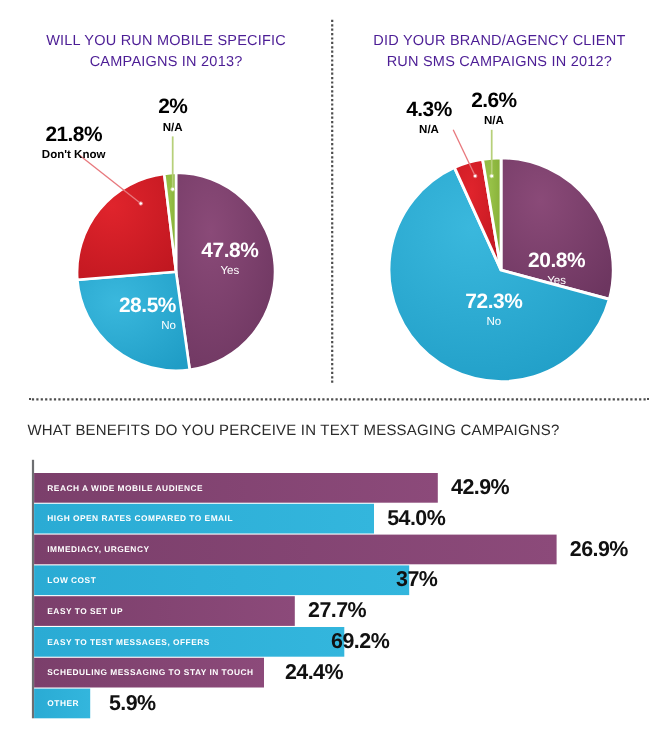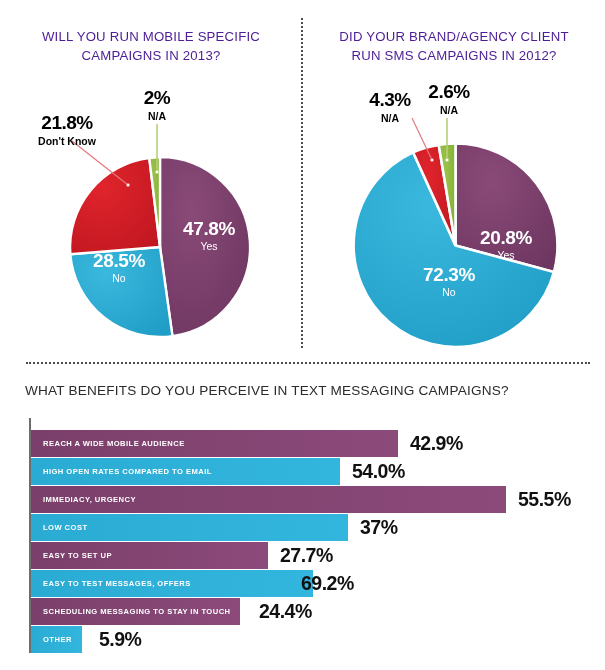--- a/index.html
+++ b/index.html
@@ -178,21 +178,21 @@
 
     <path d="M 100 100 L 10.32 107.32 A 90 90 0 0 1 89.30 11.14 Z" fill="url(#g1r)" stroke="#ffffff" stroke-width="2.4"></path>
 
     <path d="M 100 100 L 89.30 11.14 A 90 90 0 0 1 100 10 Z" fill="url(#g1g)" stroke="#ffffff" stroke-width="2.4"></path>
   </svg>
 
   <div class="slice-label" style="left: 108px; top: 72px; width: 82px;">
     <span class="pct">47.8%</span>
     <span class="nm">Yes</span>
   </div>
-  <div class="slice-label" style="left: 18px; top: 104px; width: 82px;">
+  <div class="slice-label" style="left: 18px; top: 122px; width: 82px; text-align: right;">
     <span class="pct">28.5%</span>
     <span class="nm">No</span>
   </div>
 </div>
 
 <svg style="position:absolute; left:0; top:0; width:605px; height:670px; pointer-events:none;">
   <line x1="72" y1="141" x2="128" y2="185" stroke="#e8787d" stroke-width="1.2"></line>
   <circle cx="128" cy="185" r="1.6" fill="#ffffff" stroke="#e8787d" stroke-width="0.8"></circle>
   <line x1="157" y1="124" x2="157" y2="172" stroke="#b7d07a" stroke-width="1.6"></line>
   <circle cx="157" cy="172" r="1.8" fill="#ffffff" stroke="#b7d07a" stroke-width="0.8"></circle>
@@ -286,25 +286,25 @@
     <div class="bar" style="width:309px; background:linear-gradient(90deg,#2aabd4,#33b6dd);">
       <span class="bar-label">HIGH OPEN RATES COMPARED TO EMAIL</span>
     </div>
     <span class="bar-value" style="left:321px;">54.0%</span>
   </div>
 
   <div class="bar-row">
     <div class="bar" style="width:475px; background:linear-gradient(90deg,#7b3f6b,#8c4a7a);">
       <span class="bar-label">IMMEDIACY, URGENCY</span>
     </div>
-    <span class="bar-value" style="left:487px;">55.5%</span>
-  </div>
-
-  <div class="bar-row">
-    <div class="bar" style="width:317px; background:linear-gradient(90deg,#2aabd4,#33b6dd);">
+    <span class="bar-value" style="left:487px;">26.9%</span>
+  </div>
+
+  <div class="bar-row">
+    <div class="bar" style="width:341px; background:linear-gradient(90deg,#2aabd4,#33b6dd);">
       <span class="bar-label">LOW COST</span>
     </div>
     <span class="bar-value" style="left:329px;">37%</span>
   </div>
 
   <div class="bar-row">
     <div class="bar" style="width:237px; background:linear-gradient(90deg,#7b3f6b,#8c4a7a);">
       <span class="bar-label">EASY TO SET UP</span>
     </div>
     <span class="bar-value" style="left:249px;">27.7%</span>

